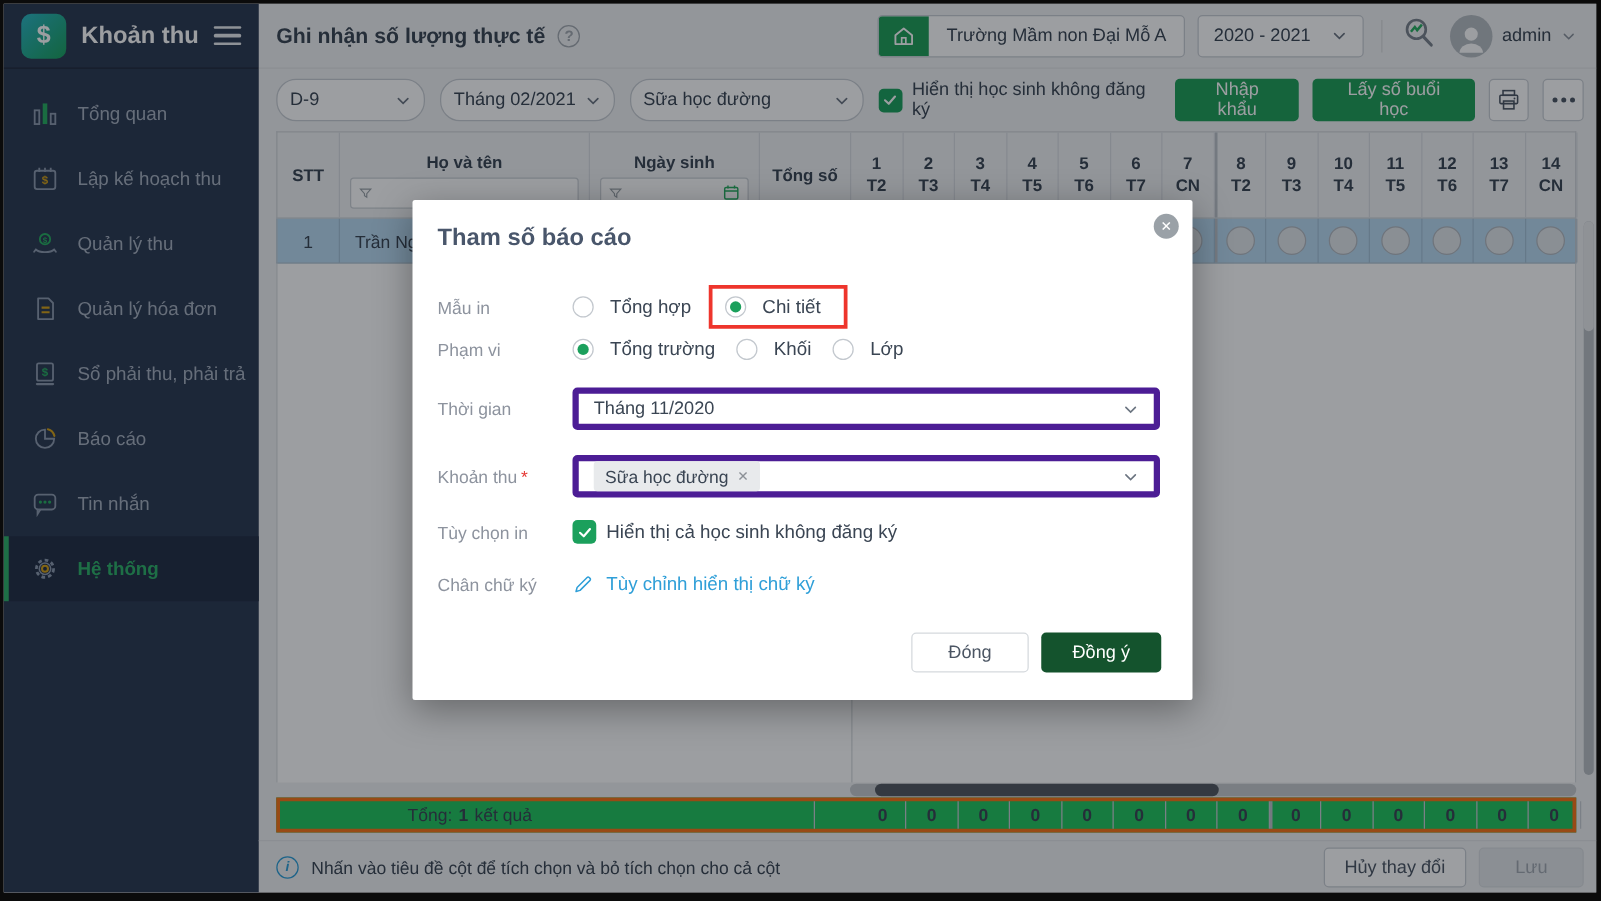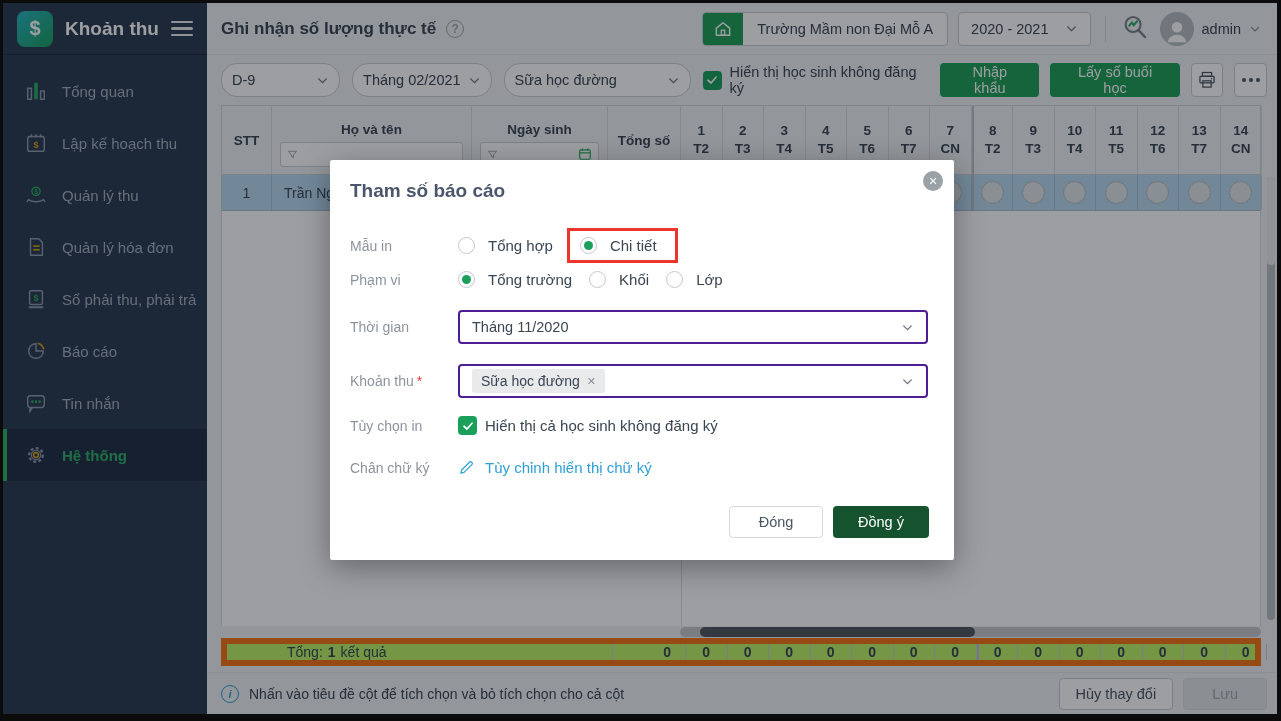--- a/index.html
+++ b/index.html
@@ -63,21 +63,21 @@
   .row1 .cell { display:flex; align-items:center; border-right:1px solid rgba(120,145,168,.35); font-size:14px; color:#3a4553; }
   .c-stt { justify-content:center; }
   .c-name { padding-left:12px; overflow:hidden; white-space:nowrap; }
   .day-cell { justify-content:center; }
   .circle { width:23px; height:23px; border-radius:50%; background:#e2e6ea; border:1px solid #b4bac1; display:block; }
   .tbody-empty { flex:1; background:#fff; border-left:1px solid #d8dcdf; border-right:1px solid #d8dcdf; width:1040px; position:relative; }
   .fixed-sep { position:absolute; left:459px; top:0; bottom:0; border-left:1px solid #d8dce0; }
   .hscroll { height:12px; width:1040px; position:relative; }
   .hscroll .track { position:absolute; left:459px; width:581px; top:1px; height:10px; background:#c6cacd; border-radius:5px; }
   .hscroll .thumb { position:absolute; left:20px; width:275px; height:10px; background:#53585f; border-radius:5px; }
-  .totals { background:#bef264; height:28px; align-items:center; width:1040px; border:6px solid #f97316; }
+  .totals { background:#22c55e; height:28px; align-items:center; width:1040px; border:3px solid #f97316;padding-left:42px; }
   .totals .cell { display:flex; align-items:center; height:100%; font-size:14px; color:#3a4553; border-right:1px solid #c8ced4; }
   .t-label { grid-column:1 / 4; padding-left:60px; gap:5px; }
   .t-label b { font-weight:bold; }
   .t-total { justify-content:flex-end; padding-right:14px; font-weight:bold; }
   .total-day { justify-content:center; font-weight:bold; }
   .vscroll { position:absolute; right:-8px; top:72px; bottom:46px; width:8px; background:#b9bec3; border-radius:4px; }
   .vscroll .vthumb { position:absolute; top:0; left:0; width:8px; height:88px; background:#e9ebed; border-radius:4px; }
 
   
   .statusbar { height:42px; flex:none; margin-top:6px; display:flex; align-items:center; padding:0 10px 0 14px; gap:10px; border-top:1px solid #e3e5e8; }
@@ -95,21 +95,21 @@
   .f-row { display:flex; align-items:center; margin-bottom:16px; }
   .f-label { width:108px; flex:none; font-size:14px; color:#8d939e; }
   .req { color:#e53935; margin-left:3px; }
   .radio-opt { display:inline-flex; align-items:center; gap:13px; cursor:pointer; font-size:15px; color:#3a4553; }
   .radio { width:17px; height:17px; border-radius:50%; border:1.5px solid #c3c8ce; background:#fff; display:flex; align-items:center; justify-content:center; flex:none; }
   .radio.on::after { content:""; width:9px; height:9px; border-radius:50%; background:#1ba05c; }
   .red-highlight { display:inline-flex; border:3px solid #ee352c; padding:6px 18px 6px 10px; margin-left:14px; }
   .row-template { margin-bottom:8px; }
   .row-scope { margin-bottom:22px; }
   .row-scope .radio-opt { margin-right:17px; }
-  .m-select { flex:1; height:34px; border:2px solid #4c1d95; border-radius:4px; background:#fff; display:flex; align-items:center; justify-content:space-between; padding:0 12px; font-size:14.5px; color:#3a4553; cursor:pointer; }
+  .m-select { flex:1; height:34px; border:5px solid #4c1d95; border-radius:4px; background:#fff; display:flex; align-items:center; justify-content:space-between; padding:0 12px; font-size:14.5px; color:#3a4553; cursor:pointer; }
   .row-time { margin-bottom:20px; } .row-fee { margin-bottom:18px; }
   .tag { background:#e8eaec; border-radius:3px; padding:4px 9px; font-size:14px; color:#3a4553; display:inline-flex; align-items:center; gap:7px; }
   .tag .x { color:#8b9096; font-size:11px; cursor:pointer; }
   .row-print { margin-bottom:24px; }
   .modal .cb-label { font-size:15px; }
   .sig-link { display:flex; align-items:center; gap:10px; color:#2f9fd8; font-size:15px; cursor:pointer; }
   .m-footer { position:absolute; right:25px; bottom:22px; display:flex; gap:10px; }
   .m-btn-white { height:32px; min-width:94px; border:1px solid #d5d9dd; border-radius:4px; background:#fff; color:#4b5563; font-size:14.5px; font-family:inherit; cursor:pointer; }
   .m-btn-green { height:32px; min-width:96px; border:none; border-radius:4px; background:#14532d; color:#fff; font-size:14.5px; font-family:inherit; cursor:pointer; }
 </style>

